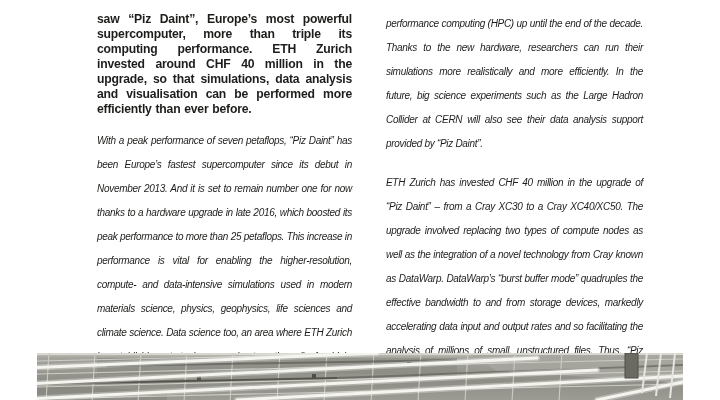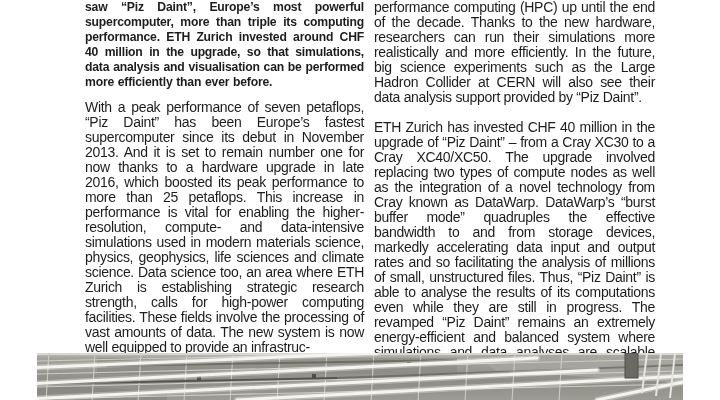--- a/index.html
+++ b/index.html
@@ -5,26 +5,26 @@
   html,body{margin:0;padding:0;}
   body{
     width:720px;height:400px;position:relative;overflow:hidden;
     background:var(--page-bg,#ffffff);
     font-family:"Liberation Sans",sans-serif;
   }
   .page{position:absolute;inset:0;}
   .col{position:absolute;top:0;}
   .col-left{left:85px;width:279px;}
   .col-right{left:374px;width:281px;}
-  p{margin:0;text-align:justify;color:var(--text-color,#1d1d1b);}
+  p{margin:12px;text-align:justify;color:var(--text-color,#1d1d1b);}
   .lead{
     font-weight:bold;font-size:12.2px;line-height:15px;
     letter-spacing:-0.2px;word-spacing:0.6px;
   }
-  .body-text{font-size:14px;line-height:15px;letter-spacing:-0.3px;}
+  .body-text{font-size:10px;line-height:24px;letter-spacing:-0.3px;font-style:italic;}
   .col-left .body-text{margin-top:10px;}
   .col-right .body-text + .body-text{margin-top:15px;}
   .photo{
     position:absolute;left:37px;top:353px;width:646px;height:47px;
     margin:0;overflow:hidden;background:var(--photo-base,#93928a);
   }
   .photo svg{display:block;}
 </style>
 </head>
 <body>

